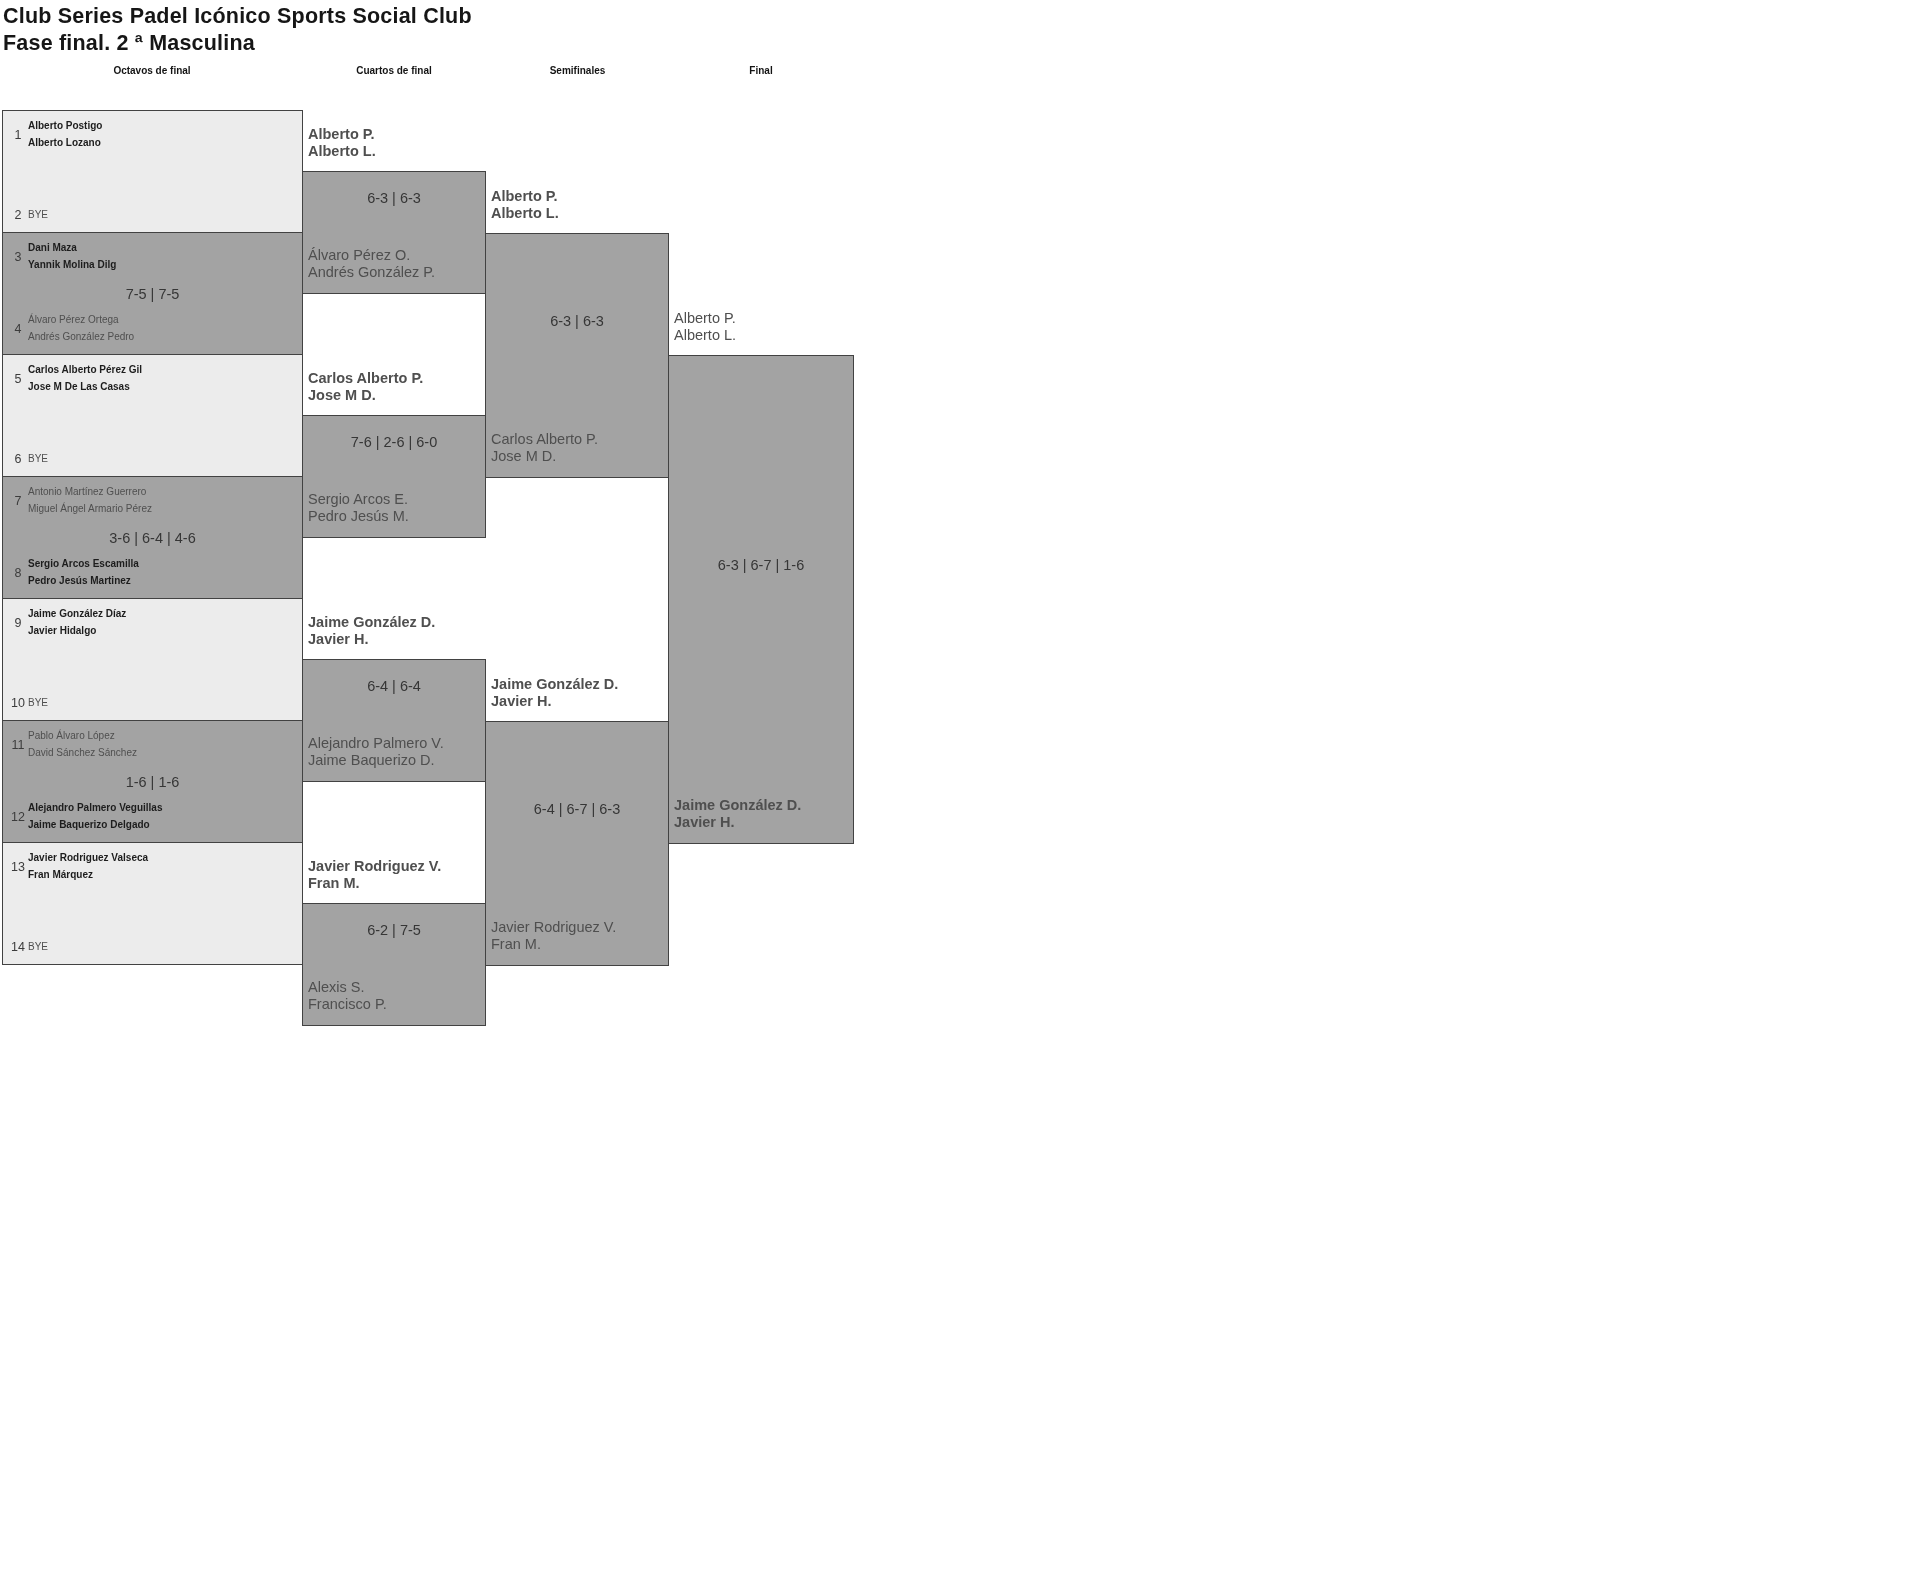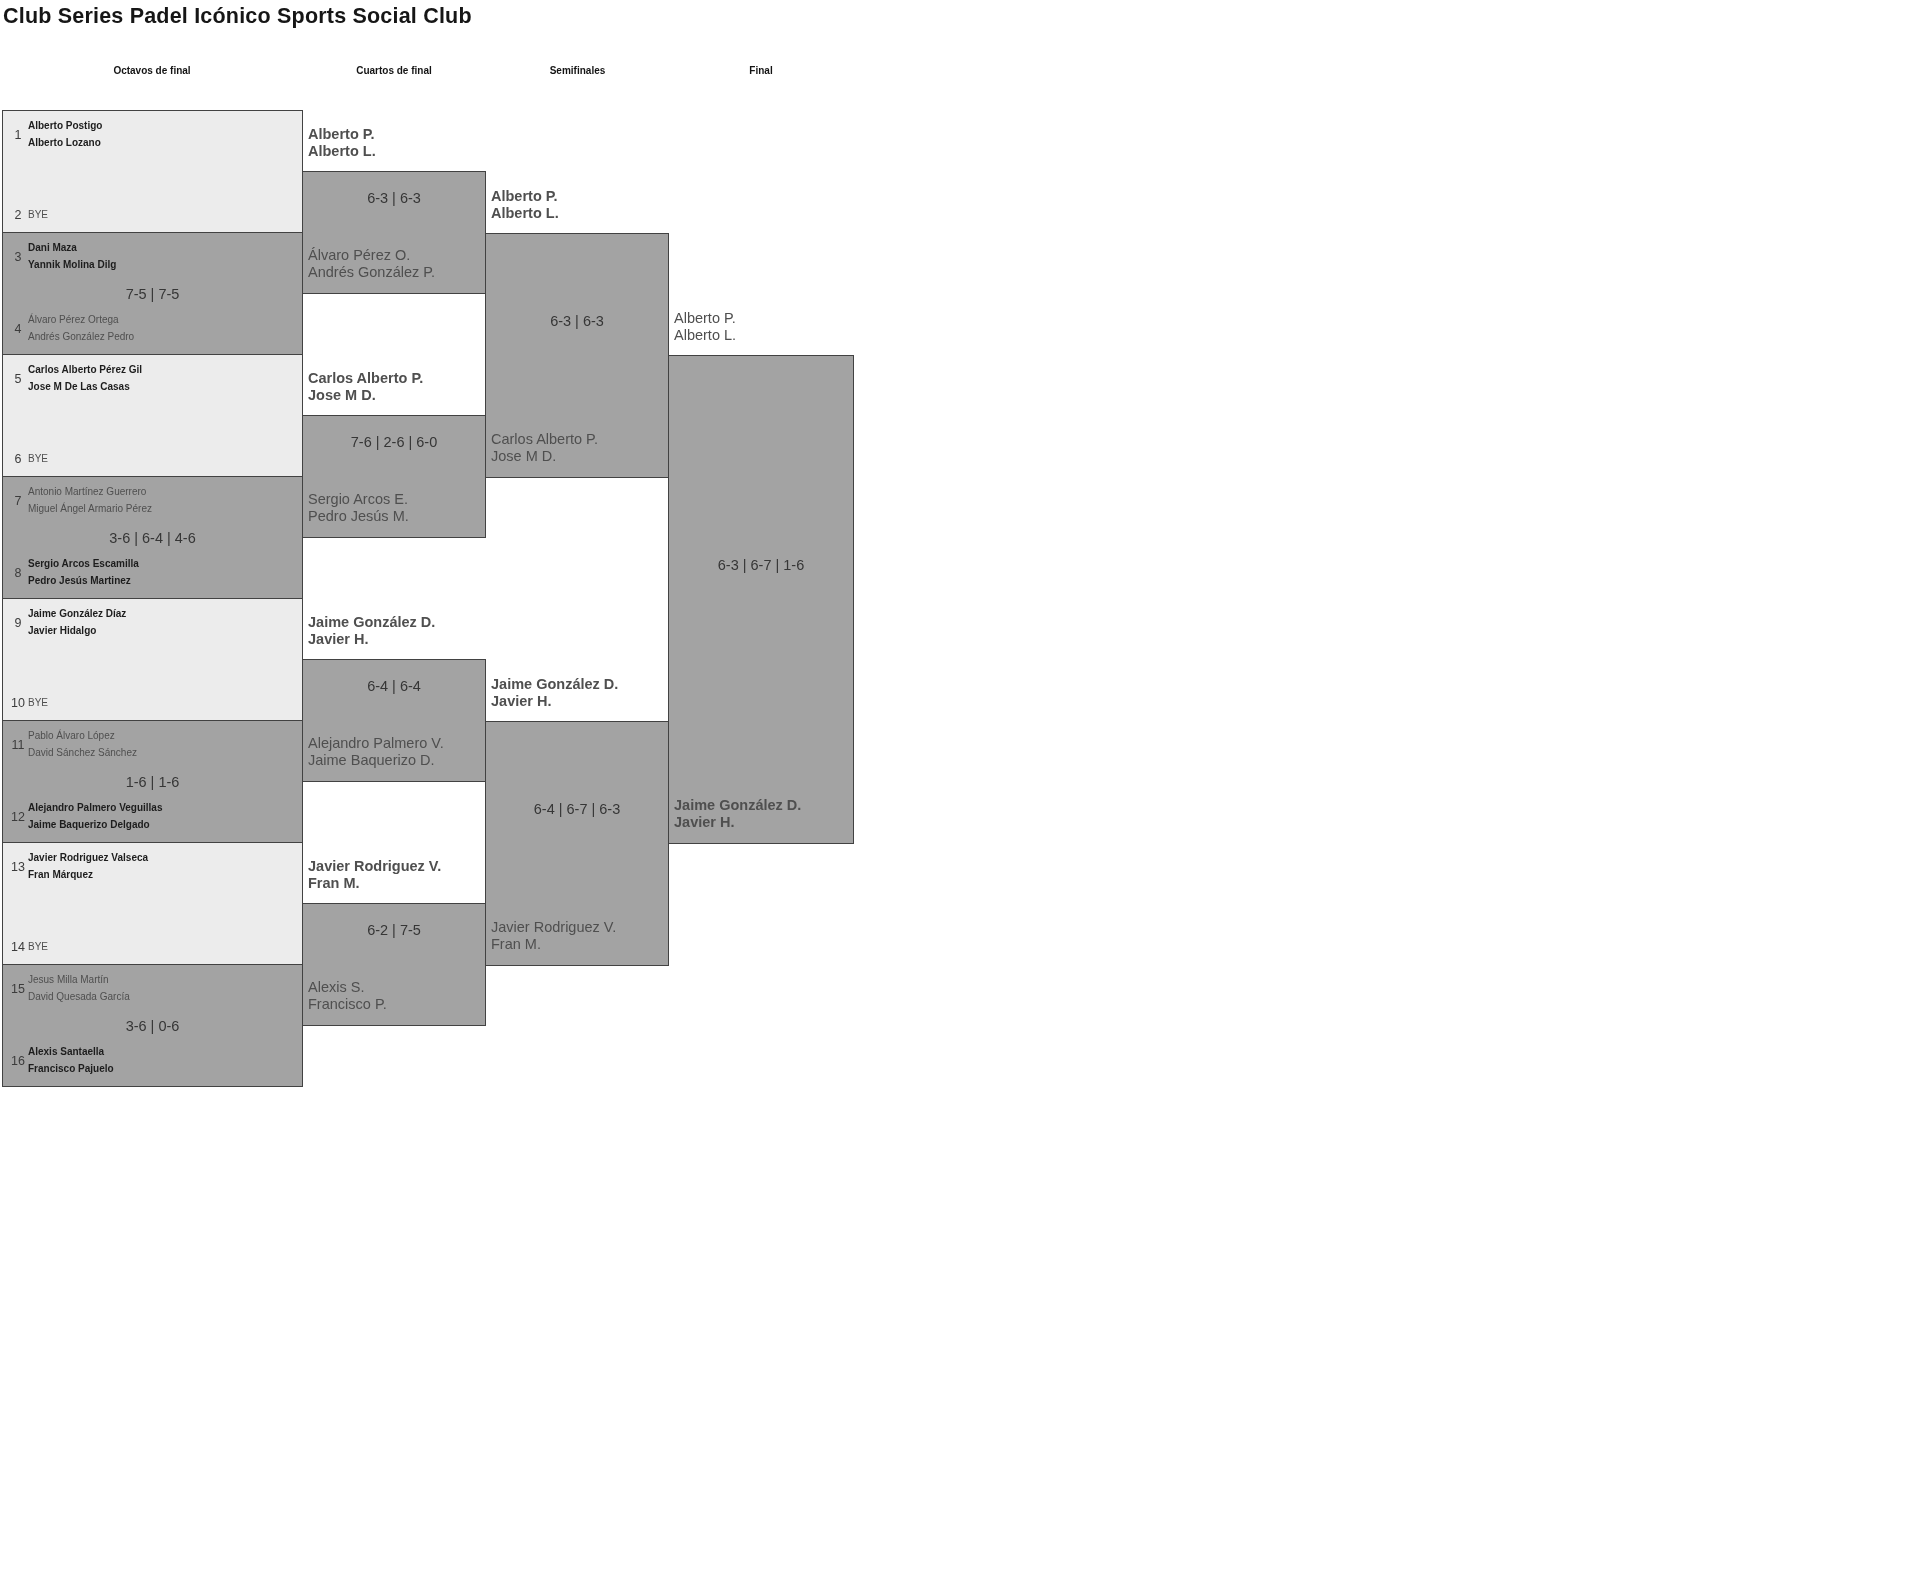--- a/index.html
+++ b/index.html
@@ -37,20 +37,21 @@
   .slot.p1{bottom:calc(100% + 13px);}
   .slot.p2{bottom:13px;}
 </style>
 </head>
 <body>
 
 <div id="stage">
 
   <div class="title">
     <div>Club Series Padel Icónico Sports Social Club</div>
+    <div>Fase final. 2 ª Masculina</div>
   </div>
 
 
   <div class="colhead" style="left:2px;width:300px">Octavos de final</div>
   <div class="colhead" style="left:302px;width:184px">Cuartos de final</div>
   <div class="colhead" style="left:486px;width:183px">Semifinales</div>
   <div class="colhead" style="left:668px;width:186px">Final</div>
 
   <div class="box bye" style="left:2px;top:110px;width:301px;height:123px">
     <div class="team t">
@@ -167,37 +168,20 @@
     </div>
     <div class="score mid"></div>
     <div class="team b">
       <span class="seed">14</span>
       <div class="names">
         <div>BYE</div>
       </div>
     </div>
   </div>
 
-  <div class="box" style="left:2px;top:964px;width:301px;height:123px">
-    <div class="team t">
-      <span class="seed">15</span>
-      <div class="names">
-        <div>Jesus Milla Martín</div>
-          <div>David Quesada García</div>
-      </div>
-    </div>
-    <div class="score mid">3-6 | 0-6</div>
-    <div class="team b">
-      <span class="seed">16</span>
-      <div class="names w">
-        <div>Alexis Santaella</div>
-          <div>Francisco Pajuelo</div>
-      </div>
-    </div>
-  </div>
 
   <div class="box" style="left:302px;top:171px;width:184px;height:123px">
     <div class="slot p1 w">
       <div>Alberto P.</div>
         <div>Alberto L.</div>
     </div>
     <div class="score up">6-3 | 6-3</div>
     <div class="slot p2">
       <div>Álvaro Pérez O.</div>
         <div>Andrés González P.</div>

